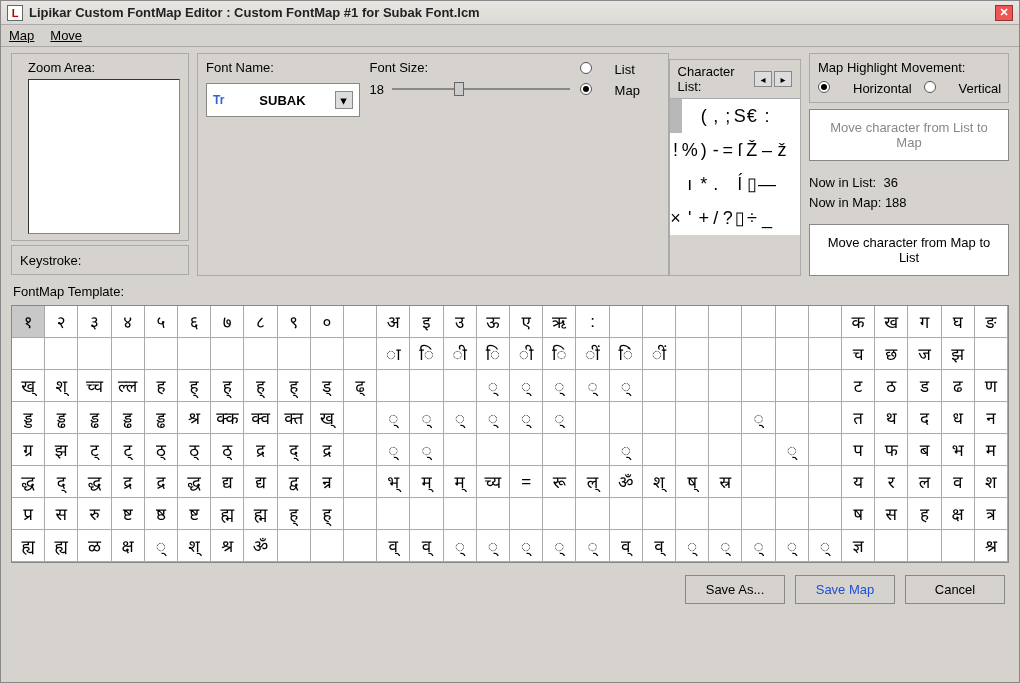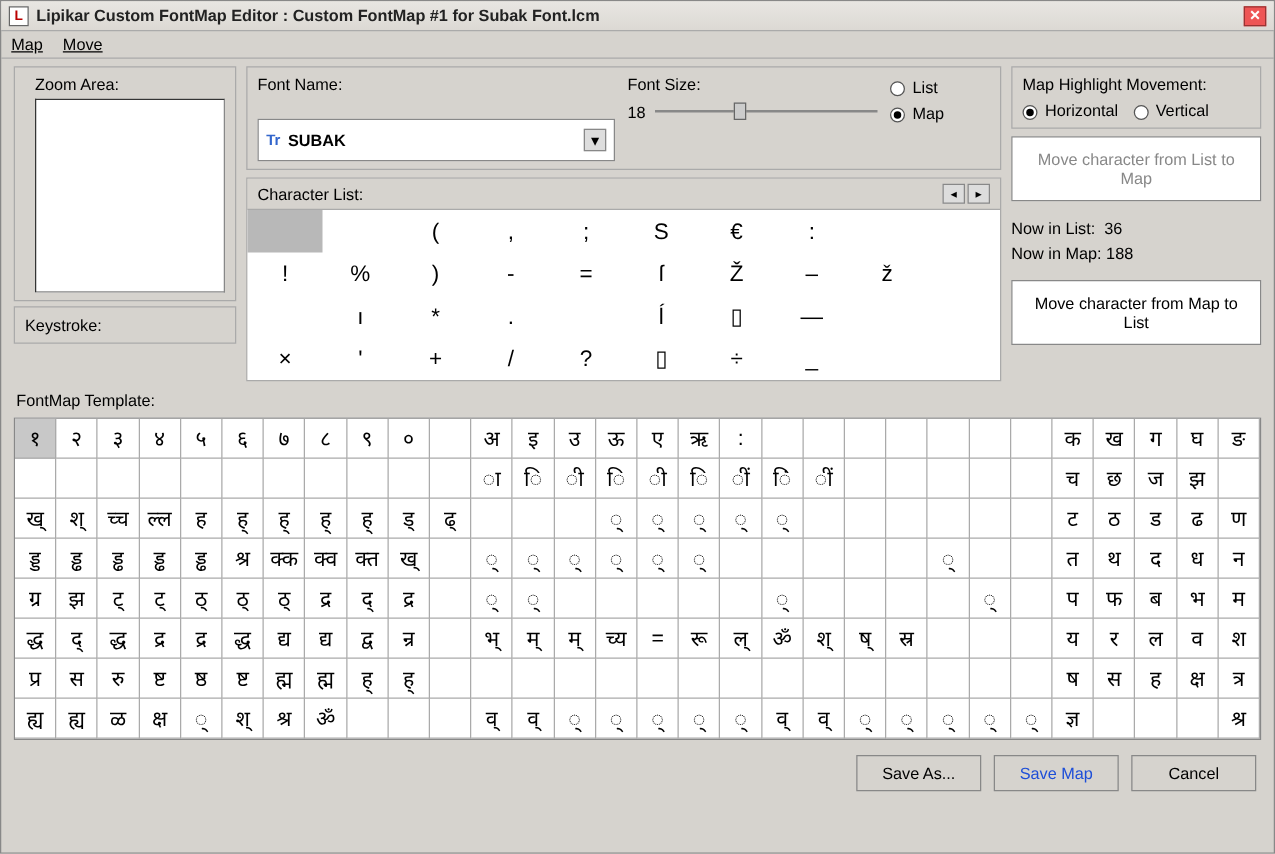--- a/index.html
+++ b/index.html
@@ -108,21 +108,22 @@
 }
 .font-block { flex: 1; }
 .font-select {
   width: 100%;
   height: 26px;
   border: 1px solid #888;
   background: #fff;
   display: flex;
   align-items: center;
   padding: 16px 6px;
-  margin-top: 20px;
+  margin-top: 8px;
+  gap: 29px;
 }
 .tt-icon {
   color: #36c;
   font-weight: bold;
   font-size: 12px;
   margin-right: 6px;
 }
 .font-select-text { flex: 1; font-weight: bold; }
 .dropdown-btn {
   width: 18px; height: 18px;
@@ -163,22 +164,22 @@
 }
 .view-block {
   width: 80px;
   display: flex;
   flex-direction: column;
   gap: 6px;
   padding-top: 2px;
 }
 .radio-row {
   display: flex;
-  align-items: flex-end;
-  gap: 6px;
+  align-items: flex-start;
+  gap: 23px;
 }
 .radio {
   width: 12px; height: 12px;
   border: 1px solid #555;
   border-radius: 50%;
   background: #fff;
   display: inline-flex;
   align-items: center;
   justify-content: center;
 }
@@ -318,21 +319,21 @@
       <div style="display:flex;flex-direction:column;width:178px">
         <div class="panel zoom-panel">
           <div class="panel-label">Zoom Area:</div>
           <div class="zoom-area"></div>
         </div>
         <div class="keystroke-row">
           <span>Keystroke:</span>
         </div>
       </div>
 
-      <div class="mid-left" style="display:flex;flex-direction:column">
+      <div class="mid-left" style="display:flex;">
         <div class="font-row">
           <div class="font-block">
             <div>Font Name:</div>
             <div class="font-select">
               <span class="tt-icon">Tr</span>
               <span class="font-select-text">SUBAK</span>
               <span class="dropdown-btn">▾</span>
             </div>
           </div>
           <div class="size-block">

